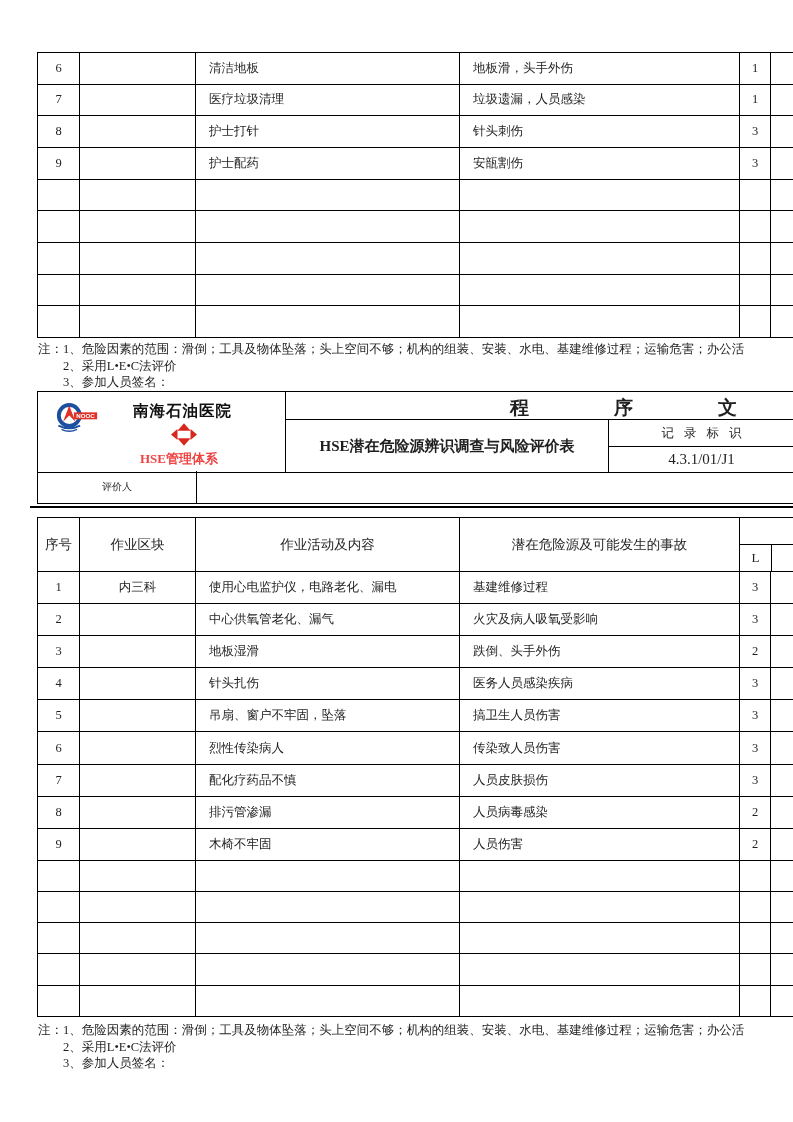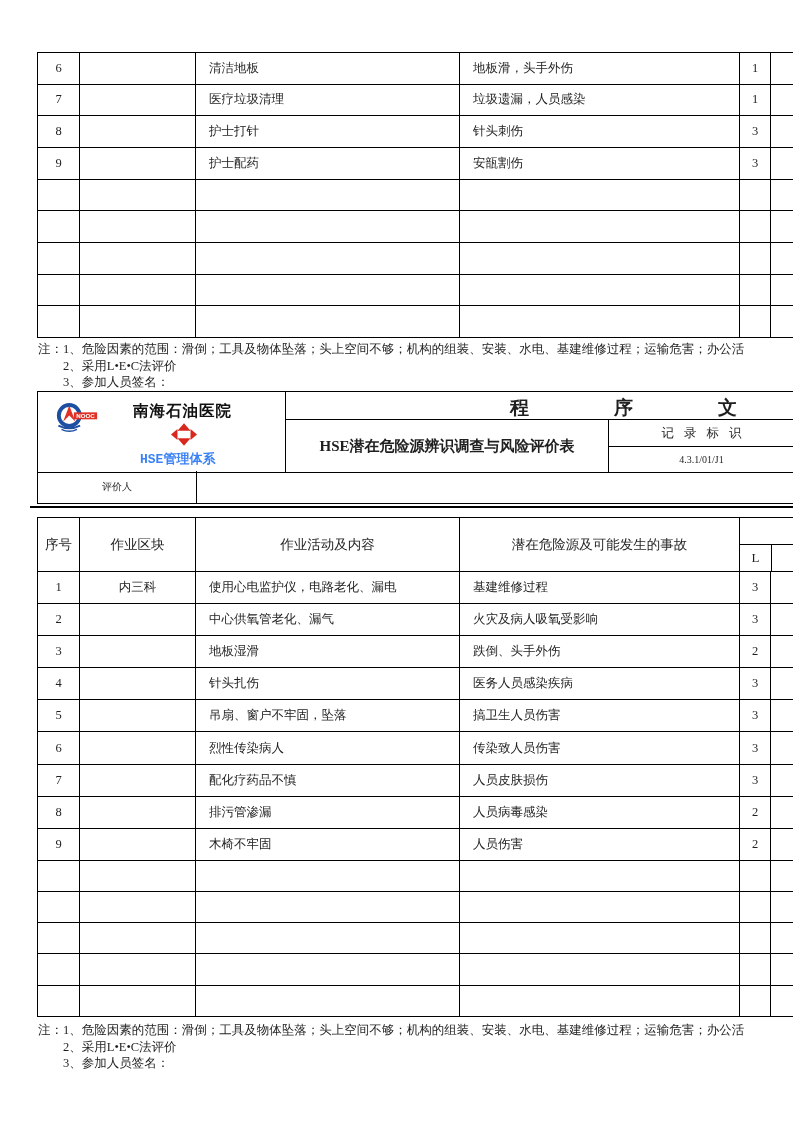--- a/index.html
+++ b/index.html
@@ -30,33 +30,33 @@
   .composite .sub-l{width:31px;border-right:1px solid #000;display:flex;align-items:center;justify-content:center;font-size:13px;}
   .composite .sub-phantom{flex:1;}
   
   .notes{position:absolute;left:38px;width:755px;font-size:12.5px;line-height:16.5px;white-space:nowrap;overflow:hidden;}
   .notes .indent{padding-left:25px;}
   
   .header-box{position:absolute;left:37px;top:391px;width:756px;height:80px;
     border-top:1px solid #000;border-left:1px solid #000;border-bottom:1px solid #000;display:flex;}
   .logo-cell{width:247px;border-right:1px solid #000;position:relative;flex:none;}
   .hospital-name{position:absolute;left:95px;top:9px;font-size:15.5px;font-weight:bold;letter-spacing:1px;color:#111;}
-  .hse-system{position:absolute;left:102px;top:58px;font-size:13px;font-weight:bold;color:#3b82f6;font-family:Liberation Mono, monospace;}
+  .hse-system{position:absolute;left:102px;top:58px;font-size:13px;font-weight:bold;color:#ef4444;}
   .emblem{position:absolute;left:133px;top:31px;}
   .cnooc{position:absolute;left:15px;top:8px;}
   .header-right{flex:1;display:flex;flex-direction:column;min-width:0;}
   .doc-type-row{height:27px;border-bottom:1px solid #000;position:relative;overflow:visible;}
   .doc-type-text{position:absolute;left:224px;top:3px;font-size:19px;font-weight:bold;letter-spacing:85px;white-space:nowrap;}
   .header-right-bottom{flex:1;display:flex;min-width:0;}
   .form-title-cell{width:322px;flex:none;border-right:1px solid #000;display:flex;align-items:center;justify-content:center;
     font-weight:bold;font-size:15px;white-space:nowrap;}
   .record-stack{flex:1;display:flex;flex-direction:column;min-width:0;}
   .record-label{height:26px;border-bottom:1px solid #000;display:flex;align-items:center;justify-content:center;
     font-size:12.5px;letter-spacing:10px;padding-left:10px;white-space:nowrap;}
-  .record-id{flex:1;display:flex;align-items:center;justify-content:center;font-size:10px;}
+  .record-id{flex:1;display:flex;align-items:center;justify-content:center;font-size:15px;}
   
   .evaluator-row{position:absolute;left:37px;top:471px;width:756px;height:32px;
     border-left:1px solid #000;border-bottom:1px solid #000;display:flex;}
   .evaluator-label-cell{width:158px;flex:none;border-right:1px solid #000;display:flex;align-items:center;justify-content:center;font-size:10px;}
   .evaluator-names-cell{flex:1;display:flex;align-items:center;justify-content:center;font-size:13px;}
   .thick-rule{position:absolute;left:30px;top:506px;width:763px;height:2px;background:#000;}
   .notes-top{top:341px;}
   .notes-bottom{top:1022px;}
 </style>
 </head>

